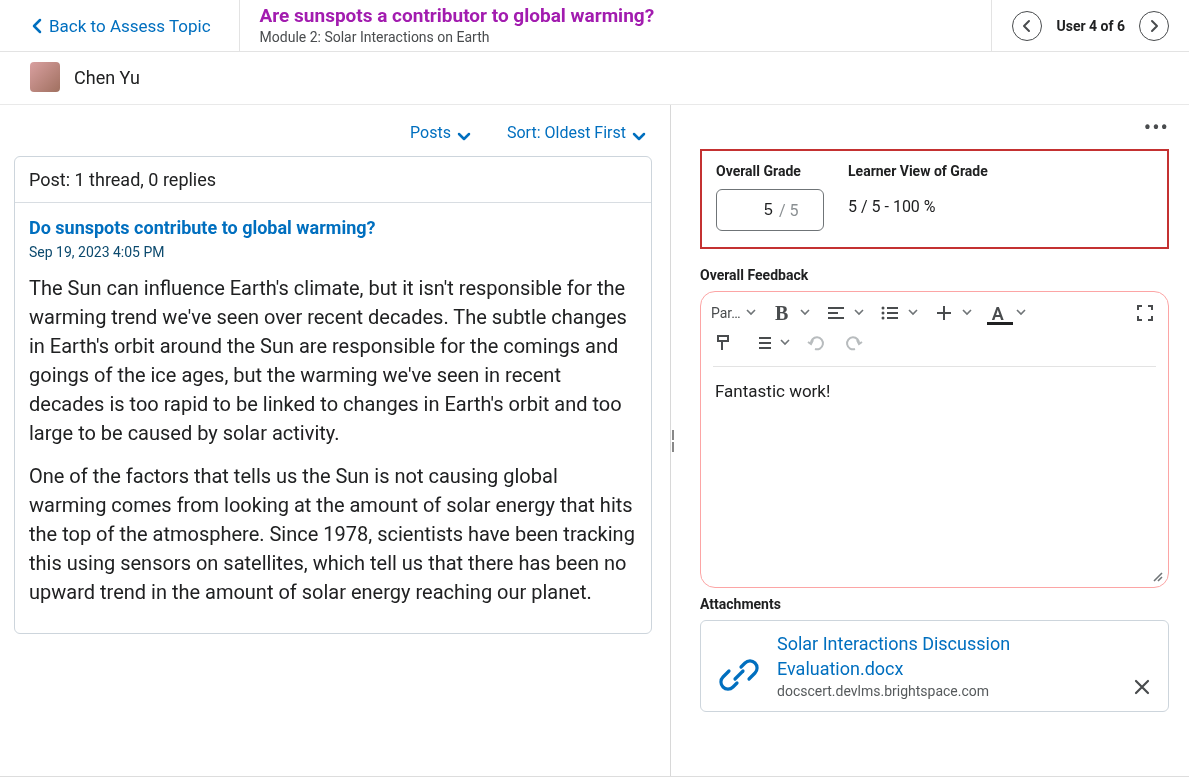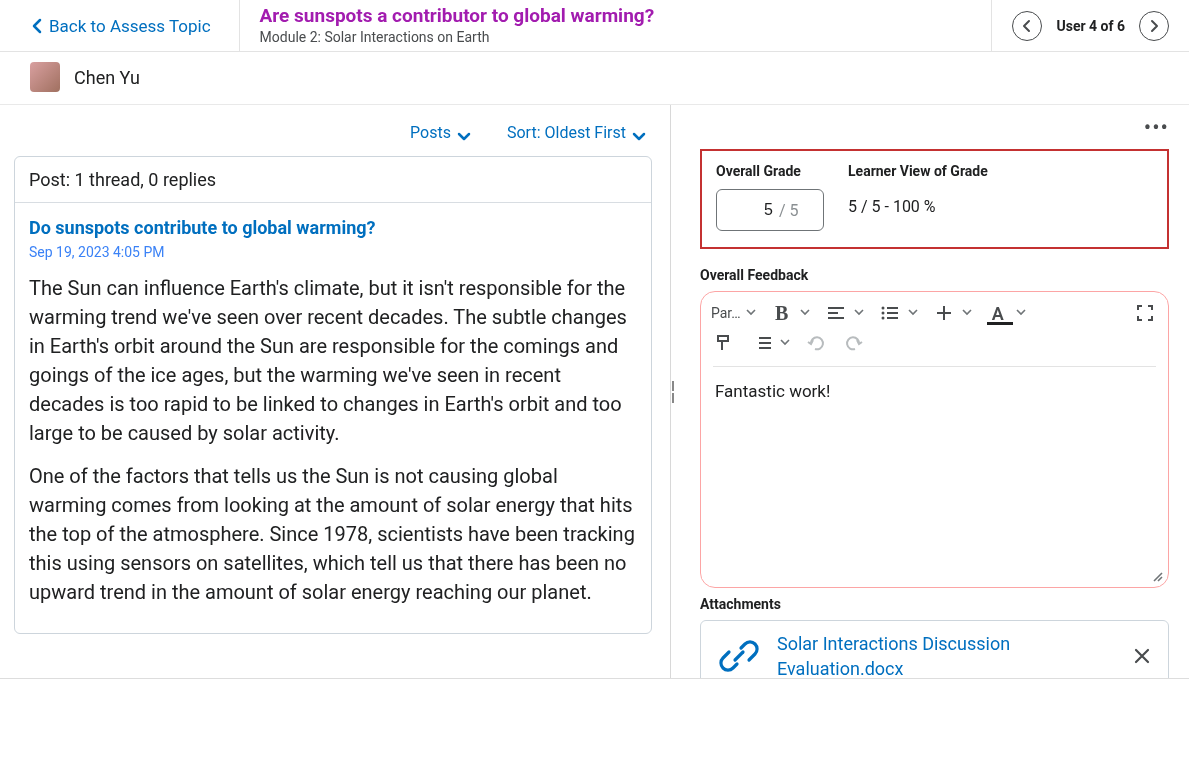--- a/index.html
+++ b/index.html
@@ -4,21 +4,21 @@
 <style>
   * { box-sizing: border-box; margin: 0; padding: 0; }
   body {
     font-family: -apple-system, BlinkMacSystemFont, "Segoe UI", Roboto, Arial, sans-serif;
     background: #fff;
     color: #202122;
     overflow: hidden;
   }
   .page {
     width: 1189px;
-    height: 679px;
+    height: 777px;
     display: flex;
     flex-direction: column;
     border-bottom: 1px solid #ddd;
   }
   
   .header {
     display: flex;
     align-items: stretch;
     border-bottom: 1px solid #e3e3e3;
     min-height: 52px;
@@ -156,21 +156,21 @@
   .post-body {
     padding: 14px 14px 26px;
   }
   .post-title {
     color: #006fbf;
     font-size: 18px;
     font-weight: 700;
     cursor: pointer;
   }
   .post-date {
-    color: #3b82f6;
+    color: #0c4a6e;
     font-size: 14px;
     margin-top: 6px;
   }
   .post-text {
     margin-top: 14px;
     font-size: 20px;
     line-height: 1.45;
     color: #202122;
   }
   .post-text p + p { margin-top: 14px; }
@@ -305,21 +305,21 @@
     position: absolute;
     right: 4px; bottom: 4px;
     color: #6f7477;
     cursor: nwse-resize;
   }
   .attachment-card {
     border: 1px solid #cdd5dc;
     border-radius: 6px;
     padding: 10px 14px 12px;
     display: flex;
-    align-items: center;
+    align-items: flex-end;
     gap: 14px;
   }
   .attach-icon {
     width: 48px; height: 48px;
     display:flex;align-items:center;justify-content:center;
     color: #006fbf;
   }
   .attach-text { flex:1; }
   .attach-title {
     color: #006fbf;
@@ -563,20 +563,21 @@
       <div class="attachment-card">
         <div class="attach-icon">
           <svg width="44" height="44" viewBox="0 0 44 44">
             <path d="M18 26 L26 18" stroke="#006fbf" stroke-width="3.2" stroke-linecap="round"></path>
             <path d="M20 30 L16 34 A7 7 0 0 1 6 24 L12 18" stroke="#006fbf" stroke-width="3.2" fill="none" stroke-linecap="round"></path>
             <path d="M24 14 L28 10 A7 7 0 0 1 38 20 L32 26" stroke="#006fbf" stroke-width="3.2" fill="none" stroke-linecap="round"></path>
           </svg>
         </div>
         <div class="attach-text">
           <div class="attach-title">Solar Interactions Discussion Evaluation.docx</div>
+          <div class="attach-domain">docscert.devlms.brightspace.com</div>
         </div>
         <div class="attach-close">
           <svg width="16" height="16">
               <path d="M2 2 L14 14 M14 2 L2 14" stroke="#494c4e" stroke-width="2.2" stroke-linecap="round"></path>
             </svg>
         </div>
       </div>
 
     </div>
   </div>

